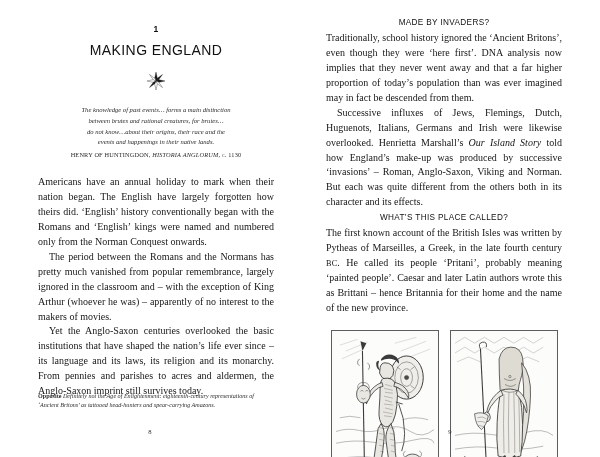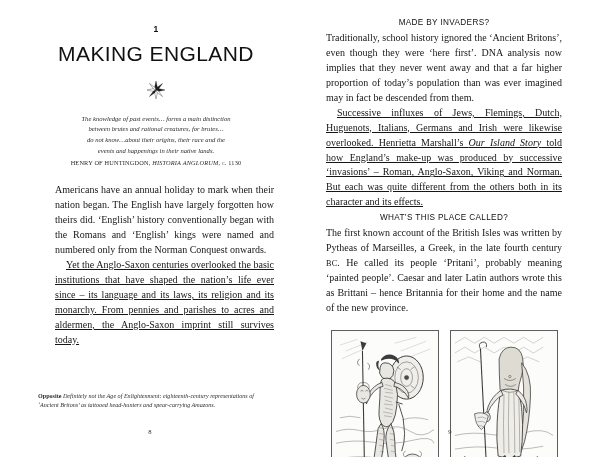--- a/index.html
+++ b/index.html
@@ -37,21 +37,21 @@
     font-size: 8.5px;
     font-weight: bold;
     letter-spacing: .3px;
     margin: 6px 0 8px 0;
     color: #111;
   }
   .chapter-title {
     text-align: center;
     font-family: "Liberation Sans", "DejaVu Sans", sans-serif;
     font-weight: normal;
-    font-size: 21px;
+    font-size: 14px;
     line-height: 1.17;
     letter-spacing: .4px;
     margin: 0;
     color: #111;
   }
   .ornament {
     display: flex;
     justify-content: center;
     align-items: center;
     margin: 13px 0 14px 0;
@@ -82,22 +82,22 @@
   
   .body-text p {
     font-size: 10px;
     line-height: 1.495;
     text-align: justify;
     margin: 0;
     color: #161616;
     hyphens: auto;
     -webkit-hyphens: auto;
   }
-  .body-text p + p { text-indent: 11px; text-decoration: underline; }
-  .body-text.col-left { margin-top: 17px; margin-left: 17px; }
+  .body-text p + p { text-indent: 11px; }
+  .body-text.col-left { margin-top: 17px; }
 
   
   .section-head {
     text-align: center;
     font-family: "Liberation Sans", "DejaVu Sans", sans-serif;
     font-size: 8.2px;
     font-weight: normal;
     letter-spacing: .35px;
     margin: 0 0 4px 0;
     color: #111;
@@ -181,20 +181,21 @@
         <span>The knowledge of past events… forms a main distinction</span><br>
         <span>between brutes and rational creatures, for brutes…</span><br>
         <span>do not know…about their origins, their race and the</span><br>
         <span>events and happenings in their native lands.</span>
       </p>
       <div class="attrib"><span>HENRY OF HUNTINGDON, </span><span class="work">HISTORIA ANGLORUM</span><span>, c. 1130</span></div>
     </div>
 
     <div class="body-text col-left">
       <p>Americans have an annual holiday to mark when their nation began. The English have largely forgotten how theirs did. ‘English’ history conventionally began with the Romans and ‘English’ kings were named and numbered only from the Norman Conquest onwards.</p>
+      <p>The period between the Romans and the Normans has pretty much vanished from popular remembrance, largely ignored in the classroom and – with the exception of King Arthur (whoever he was) – apparently of no interest to the makers of movies.</p>
       <p>Yet the Anglo-Saxon centuries overlooked the basic institutions that have shaped the nation’s life ever since – its language and its laws, its religion and its monarchy. From pennies and parishes to acres and aldermen, the Anglo-Saxon imprint still survives today.</p>
     </div>
 
     <div class="caption"><span class="lead">Opposite</span><span>  Definitely not the Age of Enlightenment: eighteenth-century representations of ‘Ancient Britons’ as tattooed head-hunters and spear-carrying Amazons.</span></div>
 
     <div class="folio folio-left">8</div>
   </div>
 
   <div class="page page-right">
 

